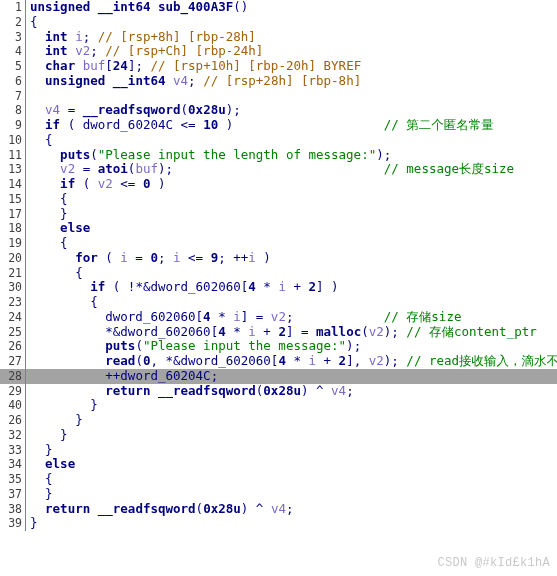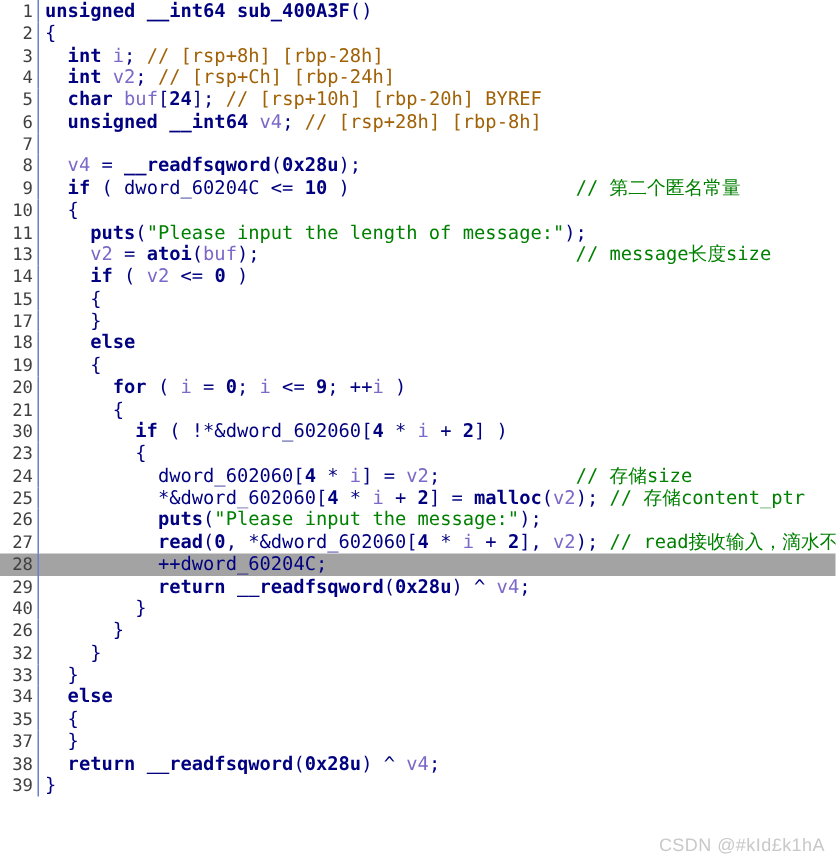--- a/index.html
+++ b/index.html
@@ -73,21 +73,21 @@
     font-size: 12.5px;
     margin-top: 36px;
   }
 
   #watermark {
     position: absolute;
     right: 7px;
     bottom: 6px;
     color: #c9c9c9;
     font-size: 12px;
-    font-family: Liberation Sans, sans-serif;
+    font-family: Liberation Mono, monospace;
     letter-spacing: 0.3px;
     user-select: none;
     white-space: pre;
   }
 </style>
 </head>
 <body>
 
 <div id="code-view">
     <div class="code-line"><div class="gutter">1</div><div class="line-content"><span class="kw">unsigned</span><span class="punct"> </span><span class="kw">__int64</span><span class="punct"> </span><span class="libfn">sub_400A3F</span><span class="punct">()</span></div></div>

